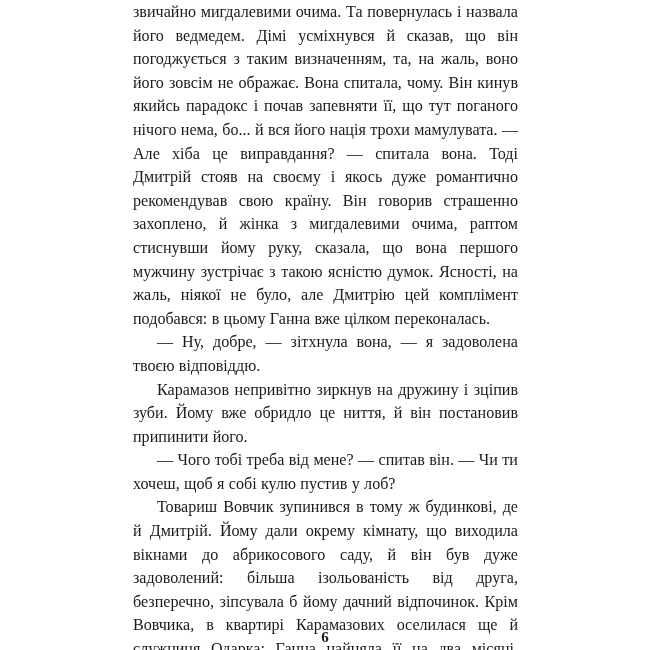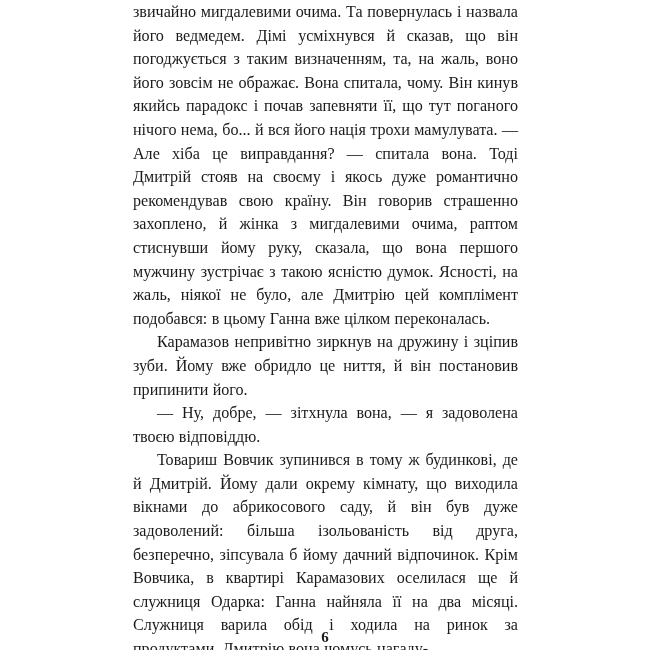--- a/index.html
+++ b/index.html
@@ -58,20 +58,21 @@
     color: #1a1a1a;
   }
 </style>
 </head>
 <body style="background: rgb(255, 255, 255); color: rgb(26, 26, 26);">
 
 <div id="page" style="background: rgb(255, 255, 255);">
 
   <div id="text-block">
       <p class="para continued">звичайно мигдалевими очима. Та повернулась і назвала його ведмедем. Дімі усміхнувся й сказав, що він погоджується з таким визначенням, та, на жаль, воно його зовсім не ображає. Вона спитала, чому. Він кинув якийсь парадокс і почав запевняти її, що тут поганого нічого нема, бо... й вся його нація трохи мамулувата. — Але хіба це виправдання? — спитала вона. Тоді Дмитрій стояв на своєму і якось дуже романтично рекомендував свою країну. Він говорив страшенно захоплено, й жінка з мигдалевими очима, раптом стиснувши йому руку, сказала, що вона першого мужчину зустрічає з такою ясністю думок. Ясності, на жаль, ніякої не було, але Дмитрію цей комплімент подобався: в цьому Ганна вже цілком переконалась.</p>
+      <p class="para">— Ну, добре, — зітхнула вона, — я задоволена твоєю відповіддю.</p>
       <p class="para">Карамазов непривітно зиркнув на дружину і зціпив зуби. Йому вже обридло це ниття, й він постановив припинити його.</p>
-      <p class="para">— Ну, добре, — зітхнула вона, — я задоволена твоєю відповіддю.</p>
+      <p class="para">— Чого тобі треба від мене? — спитав він. — Чи ти хочеш, щоб я собі кулю пустив у лоб?</p>
       <p class="para">Товариш Вовчик зупинився в тому ж будинкові, де й Дмитрій. Йому дали окрему кімнату, що виходила вікнами до абрикосового саду, й він був дуже задоволений: більша ізольованість від друга, безперечно, зіпсувала б йому дачний відпочинок. Крім Вовчика, в квартирі Карамазових оселилася ще й служниця Одарка: Ганна найняла її на два місяці. Служниця варила обід і ходила на ринок за продуктами. Дмитрію вона чомусь нагаду-</p>
     </div>
 
   <div id="page-number">6</div>
 
 </div>
 
 </body></html>

